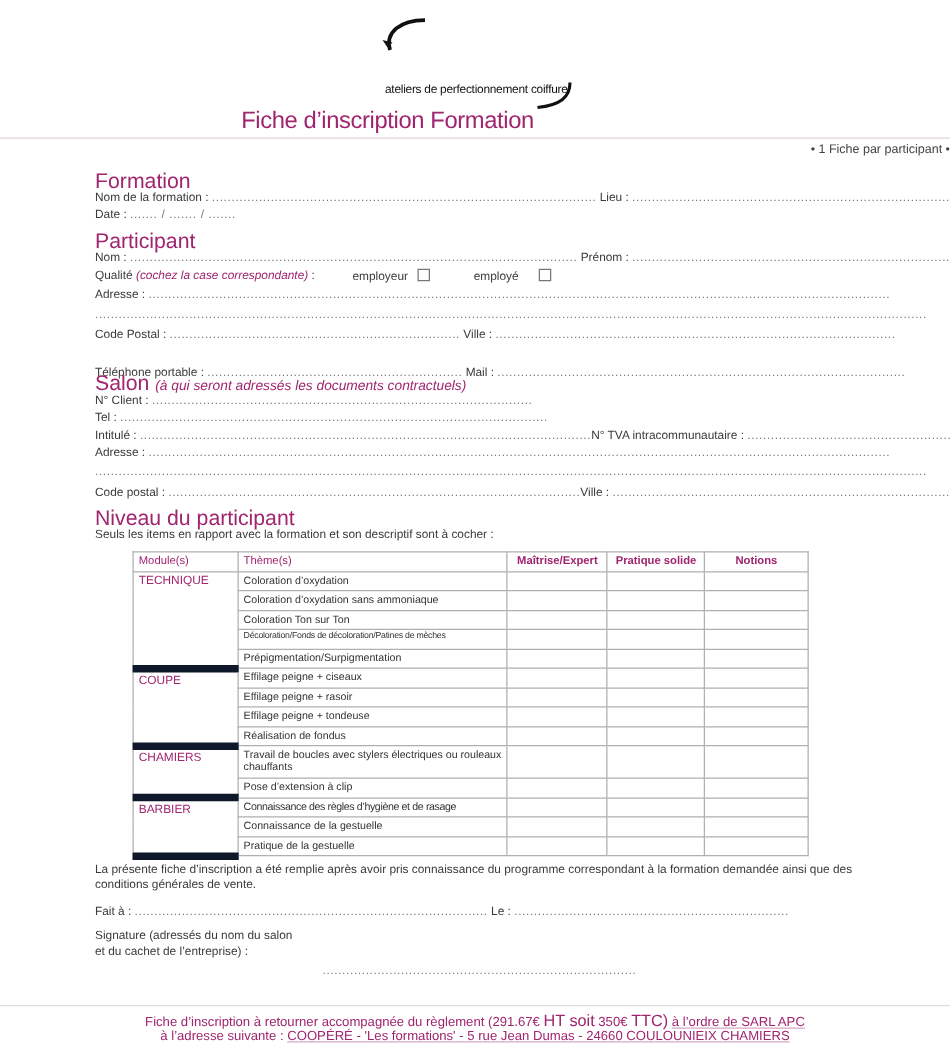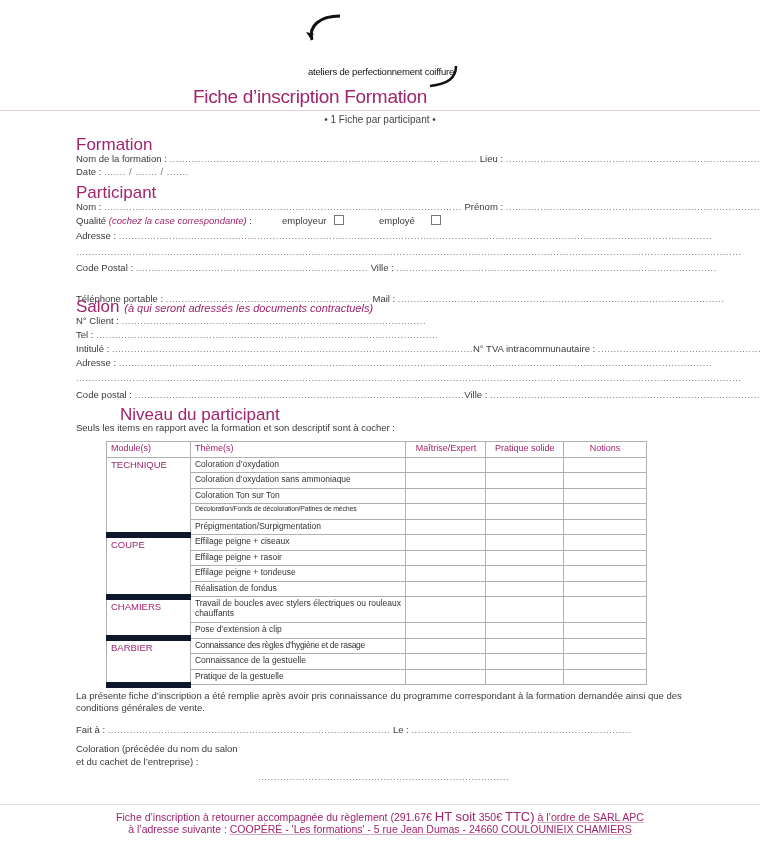--- a/index.html
+++ b/index.html
@@ -4,31 +4,31 @@
   <style>
     * { box-sizing: border-box; margin: 0; padding: 0; }
     html, body { width: 760px; height: 850px; background: #ffffff; overflow: hidden; }
     body { position: relative; font-family: "Liberation Sans", sans-serif; color: #3a3a3a; font-size: 9.5px; }
     .abs { position: absolute; }
     .logo { left: 298px; top: 8px; width: 170px; height: 80px; }
     .logo-letters { position: absolute; left: 8px; top: 8px; font-size: 46px; font-family: "DejaVu Sans", sans-serif; font-weight: 400; color: #111; letter-spacing: 2px; line-height: 50px; }
     .logo-sub { position: absolute; left: 10px; top: 58px; font-size: 9.5px; font-family: "Liberation Sans", sans-serif; color: #111; white-space: nowrap; letter-spacing: -0.2px; }
     .hr-top { left: 0; top: 110px; width: 760px; height: 1px; background: #e3d3d8; }
     .title { left: 0; top: 86px; width: 620px; text-align: center; font-size: 19px; color: #a0246e; font-weight: 400; letter-spacing: -0.3px; }
-    .subtitle { left: 0; top: 114px; width: 760px; text-align: center; font-size: 10px; color: #444; }
+    .subtitle { left: 0; top: 114px; width: 760px; text-align: right; font-size: 10px; color: #444; }
     .h2 { color: #a0246e; font-size: 17px; line-height: 17px; font-weight: 400; white-space: nowrap; }
     .h2 .note { font-size: 11px; font-style: italic; color: #a0246e; }
     .line { white-space: nowrap; font-size: 9.5px; line-height: 12px; color: #3a3a3a; }
     .dots { color: #777; letter-spacing: 0.5px; }
     .pink-it { font-style: italic; color: #a0246e; }
     .chk { display: inline-block; width: 10px; height: 10px; border: 1px solid #777; vertical-align: -1px; margin-left: 8px; }
     table.lev { position: absolute; left: 106px; top: 441px; width: 541px; border-collapse: collapse; font-size: 8.5px; padding-left: 14px; }
     table.lev td, table.lev th { border: 1px solid #b0b0b0; font-weight: 400; text-align: left; padding: 1px 4px; vertical-align: top; color: #333; height: 15.5px; }
     table.lev th { color: #a0246e; font-size: 9px; }
-    table.lev th.c { text-align: center; }
+    table.lev th.c { text-align: center; font-weight: bold; }
     table.lev td.mod { color: #a0246e; font-size: 9.5px; border-bottom: 6px solid #0f172a; }
     table.lev td.small { font-size: 7px; letter-spacing: -0.2px; }
     table.lev td.tall { height: 26px; line-height: 10px; }
     .hr-bot { left: 0; top: 804px; width: 760px; height: 1px; background: #ddd; }
     .foot { left: 0; width: 760px; text-align: center; font-size: 10.5px; color: #a0246e; white-space: nowrap; }
     .foot small { font-size: 13px; }
     .foot u { text-decoration: underline; text-decoration-color: #d6a8c3; }
   </style>
 </head>
 <body>
@@ -119,21 +119,21 @@
 </div>
 <div class="abs line" style="left:76px;top:372px;">
   <span class="dots">....................................................................................................................................................................................................................</span>
 </div>
 <div class="abs line" style="left:76px;top:389px;">
   <span>Code postal :</span>
   <span class="dots">.........................................................................................................</span><span>Ville :</span>
   <span class="dots">......................................................................................................</span>
 </div>
 
-<div class="abs h2" style="left:76px;top:406px;margin-left:44px;">Niveau du participant</div>
+<div class="abs h2" style="left:76px;top:406px;">Niveau du participant</div>
 <div class="abs line" style="left:76px;top:422px;">Seuls les items en rapport avec la formation et son descriptif sont à cocher :</div>
 
 <table class="lev">
   <colgroup>
     <col style="width:84px">
       <col style="width:216px">
       <col style="width:80px">
       <col style="width:78px">
       <col style="width:83px">
   </colgroup>
@@ -240,21 +240,21 @@
 </tbody>
   </table>
 
 <div class="abs" style="left:76px;top:690px;width:620px;font-size:9.5px;line-height:12px;color:#3a3a3a;">La présente fiche d’inscription a été remplie après avoir pris connaissance du programme correspondant à la formation demandée ainsi que des conditions générales de vente.</div>
 <div class="abs line" style="left:76px;top:724px;">
   <span>Fait à :</span>
   <span class="dots">..........................................................................................</span>
   <span>Le :</span>
   <span class="dots">......................................................................</span>
 </div>
-<div class="abs line" style="left:76px;top:743px;">Coloration (précédée du nom du salon</div>
+<div class="abs line" style="left:76px;top:743px;">Signature (adressés du nom du salon</div>
 <div class="abs line" style="left:76px;top:756px;">et du cachet de l’entreprise) :</div>
 <div class="abs line dots" style="left:258px;top:771px;">................................................................................</div>
 
 <div class="abs hr-bot"></div>
 <div class="abs foot" style="top:809px;">
   <span>Fiche d’inscription à retourner accompagnée du règlement (291.67€</span>
   <small>HT soit</small>
   <span>350€</span>
   <small>TTC)</small>
   <u>à l’ordre de SARL APC</u>

